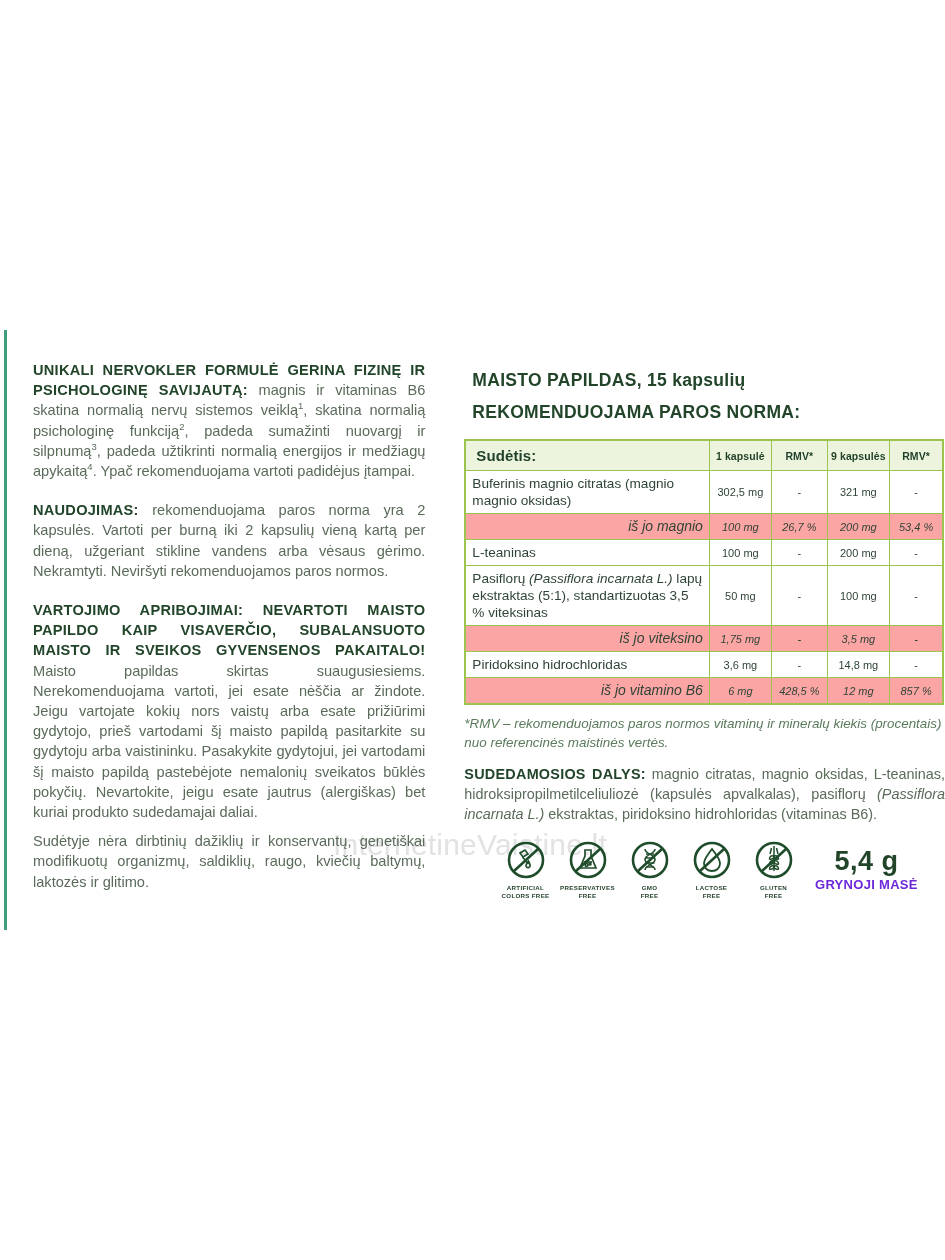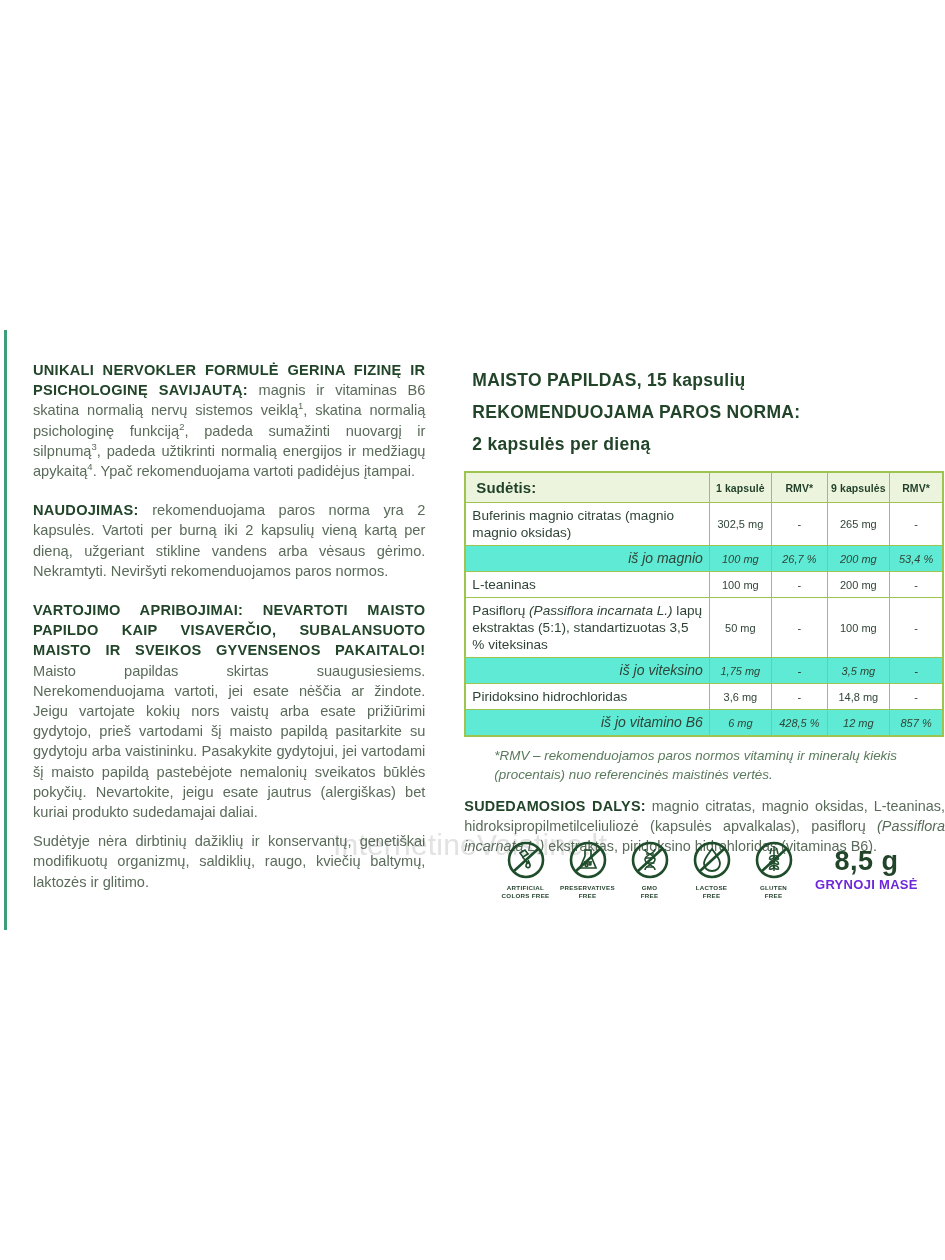--- a/index.html
+++ b/index.html
@@ -129,40 +129,39 @@
     padding: 6px 8px 6px 10px;
   }
   td.name i { font-style: italic; }
   td.val {
     font-size: 11px;
     color: #2f4436;
     text-align: center;
     white-space: nowrap;
   }
   tr.sub {
-    background: #5eead4;
+    background: #fca5a5;
   }
   tr.sub td.name {
     text-align: right;
     font-style: italic;
     font-size: 14px;
     padding: 2px 10px 3px 8px;
   }
   tr.sub td.val {
     font-style: italic;
     padding: 2px 4px;
   }
 
   .footnote {
     margin-top: 10px;
     color: #5a7a5c;
     font-style: italic;
     font-size: 13.4px;
     line-height: 18.5px;
-    margin-left: 30px;
   }
   .ingredients {
     margin-top: 4px;
     color: #5a6b5a;
     font-size: 14.4px;
     line-height: 19.6px;
     text-align: justify;
   }
   .ingredients b {
     color: #22452a;
@@ -240,21 +239,20 @@
       <p class="para nogap"><span class="lead">VARTOJIMO APRIBOJIMAI: NEVARTOTI MAISTO PAPILDO KAIP VISAVERČIO, SUBALANSUOTO MAISTO IR SVEIKOS GYVENSENOS PAKAITALO!</span><span> Maisto papildas skirtas suaugusiesiems. Nerekomenduojama vartoti, jei esate nėščia ar žindote. Jeigu vartojate kokių nors vaistų arba esate prižiūrimi gydytojo, prieš vartodami šį maisto papildą pasitarkite su gydytoju arba vaistininku. Pasakykite gydytojui, jei vartodami šį maisto papildą pastebėjote nemalonių sveikatos būklės pokyčių. Nevartokite, jeigu esate jautrus (alergiškas) bet kuriai produkto sudedamajai daliai.</span></p>
 
       <p class="para tight">Sudėtyje nėra dirbtinių dažiklių ir konservantų, genetiškai modifikuotų organizmų, saldiklių, raugo, kviečių baltymų, laktozės ir glitimo.</p>
 
     </div>
 
     <div id="col-right">
 
       <p class="rh">MAISTO PAPILDAS, 15 kapsulių</p>
       <p class="rh rh-sub">REKOMENDUOJAMA PAROS NORMA:</p>
-      <p class="rh">2 kapsulės per dieną</p>
 
       <table id="nutrition-table">
         <colgroup>
           <col style="width:244px">
           <col style="width:62px">
           <col style="width:56px">
           <col style="width:62px">
           <col style="width:54px">
         </colgroup>
         <thead>
@@ -264,21 +262,21 @@
             <th>RMV*</th>
             <th>9 kapsulės</th>
             <th>RMV*</th>
           </tr>
         </thead>
         <tbody>
           <tr>
             <td class="name">Buferinis magnio citratas (magnio magnio oksidas)</td>
             <td class="val">302,5 mg</td>
             <td class="val">-</td>
-            <td class="val">265 mg</td>
+            <td class="val">321 mg</td>
             <td class="val">-</td>
           </tr>
           <tr class="sub">
             <td class="name">iš jo magnio</td>
             <td class="val">100 mg</td>
             <td class="val">26,7 %</td>
             <td class="val">200 mg</td>
             <td class="val">53,4 %</td>
           </tr>
           <tr>
@@ -393,19 +391,19 @@
             <path d="M16 14 l1.5 -6 M20 12 v-6 M24 14 l-1.5 -6"></path>
           </g>
           <line x1="8" y1="31" x2="32" y2="9" stroke="#1f4d2b" stroke-width="2.6"></line>
         </svg>
         <div class="badge-label"><span>GLUTEN</span><br><span>FREE</span></div>
       </div>
 
     </div>
 
     <div id="weight-block">
-      <div id="weight-value">8,5 g</div>
+      <div id="weight-value">5,4 g</div>
       <div id="weight-caption">GRYNOJI MASĖ</div>
     </div>
 
   </div>
 
 </div>
 
 </body></html>

